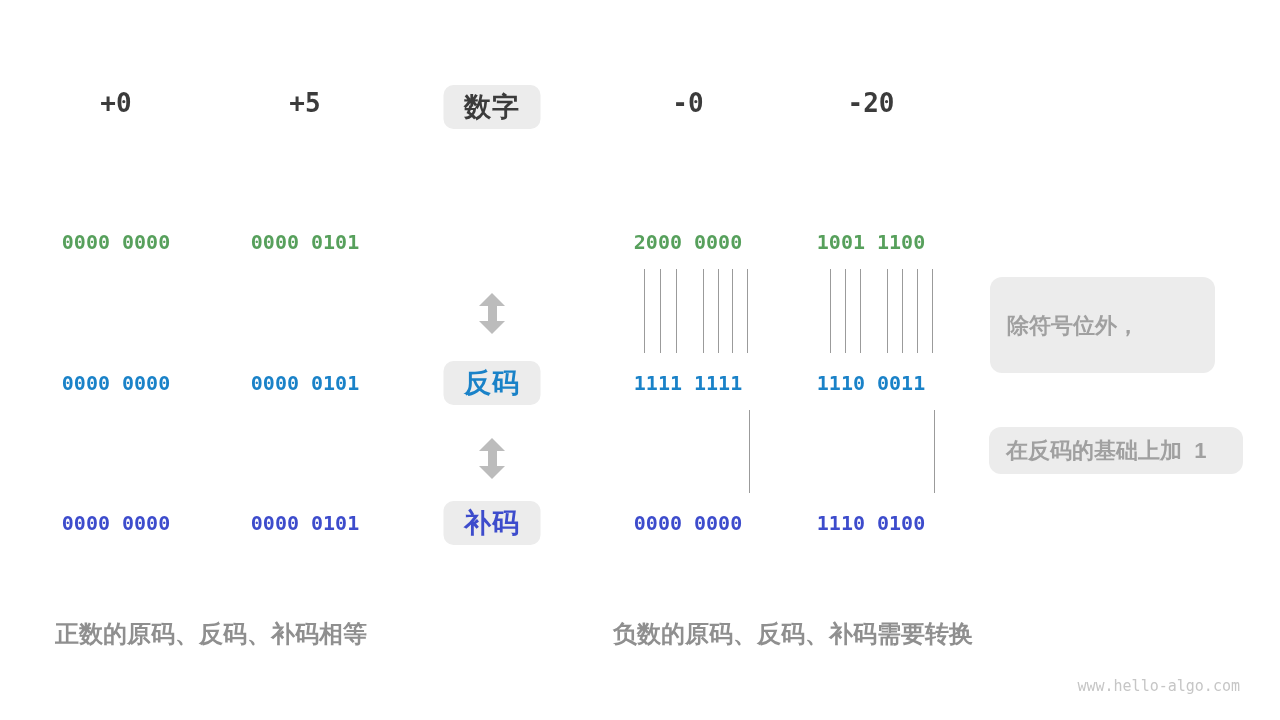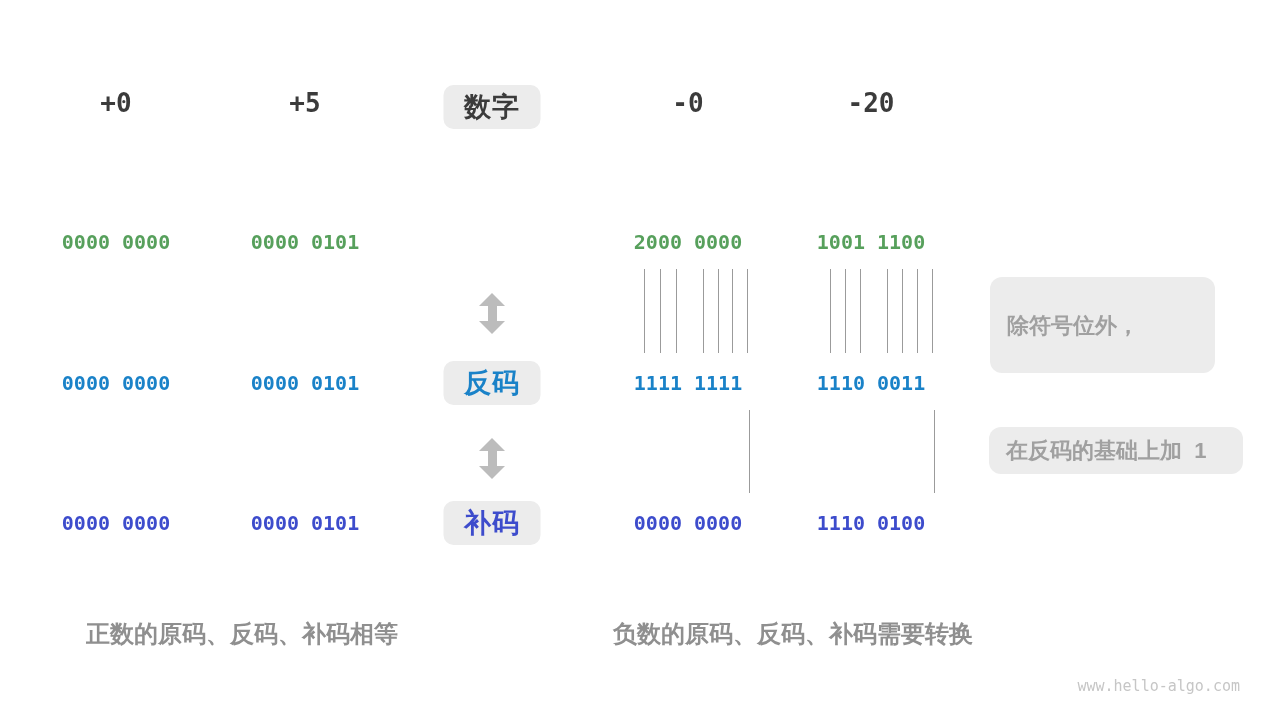--- a/index.html
+++ b/index.html
@@ -163,18 +163,18 @@
   <div class="vline" style="left:749px;top:410px;height:83px;"></div>
   <div class="vline" style="left:934px;top:410px;height:83px;"></div>
 
   <div class="note" style="left:990px;top:261px;width:225px;height:96px;margin-top:16px;">
     <span>除符号位外，</span>
   </div>
   <div class="note" style="left:989px;top:427px;width:254px;height:47px;">
     <span>在反码的基础上加  1</span>
   </div>
 
-  <div class="caption" style="left:55px;top:618px;margin-left:31px;">正数的原码、反码、补码相等</div>
+  <div class="caption" style="left:55px;top:618px;">正数的原码、反码、补码相等</div>
   <div class="caption" style="left:613px;top:618px;">负数的原码、反码、补码需要转换</div>
 
   <div class="watermark" style="right:40px;top:677px;">www.hello-algo.com</div>
 
 </div>
 
 </body></html>

